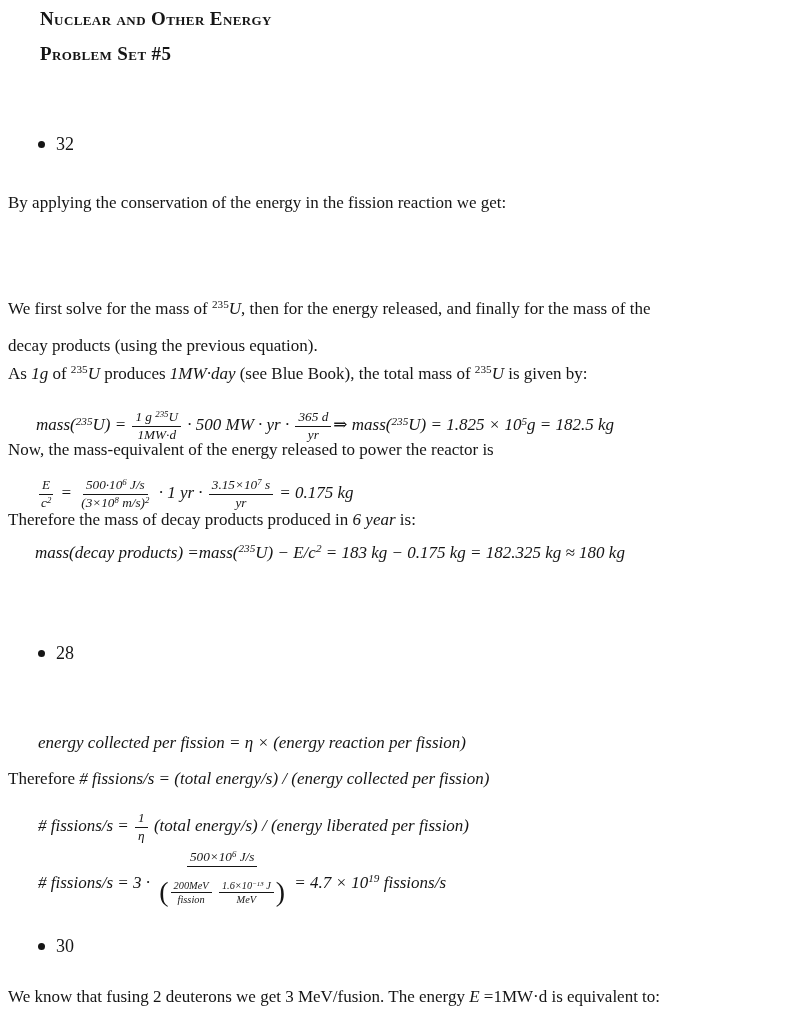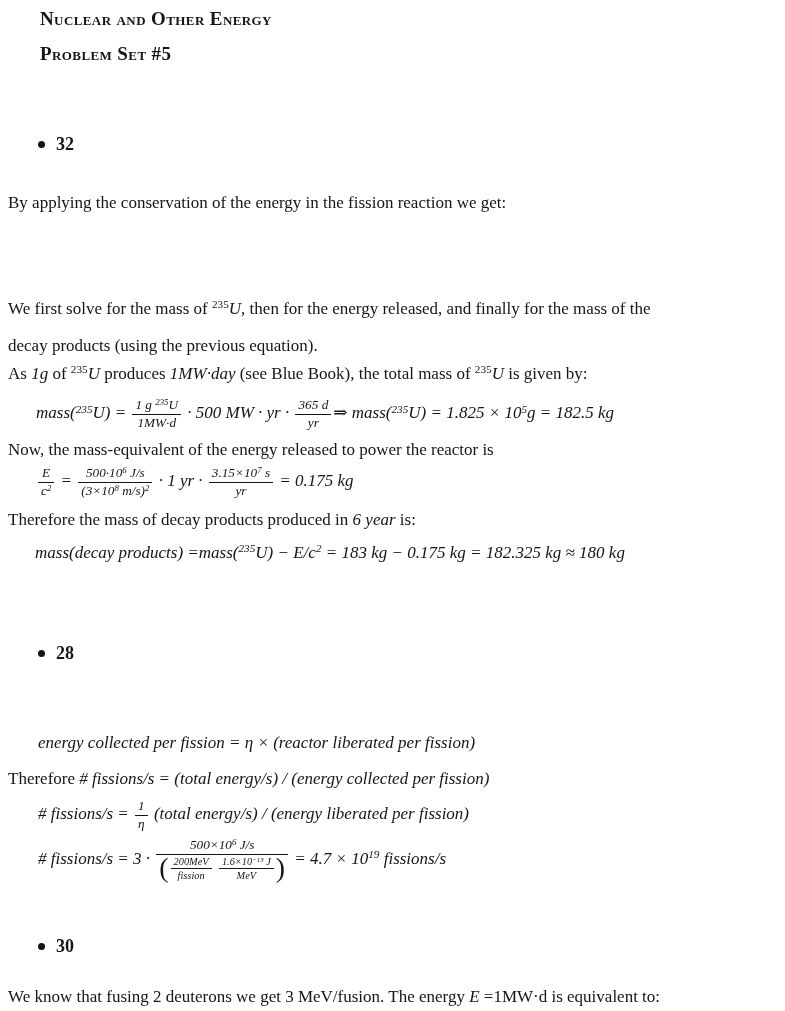--- a/index.html
+++ b/index.html
@@ -10,35 +10,35 @@
   }
   .page{position:relative;width:785px;height:1011px;background:#ffffff}
 
   
   .h{position:absolute;font-variant:small-caps;letter-spacing:.4px;font-size:19px;font-weight:600;white-space:nowrap}
   .h-course{top:8px;left:40px}
   .h-set{top:43px;left:40px}
   .h-byline{top:82px;right:13px;font-weight:600}
 
   
-  .bullet{position:absolute;left:38px;font-weight:700;font-size:18px;white-space:nowrap}
+  .bullet{position:absolute;left:38px;font-weight:400;font-size:18px;white-space:nowrap}
   .bullet .dot{display:inline-block;width:7px;height:7px;border-radius:50%;background:#151515;vertical-align:middle;margin:-3px 11px 0 0}
 
   
   .para{position:absolute;left:8px;width:777px;font-size:17px;line-height:26px}
   .para.lh2{line-height:37px}
   .para i{font-style:italic}
 
   
   .eq{position:absolute;left:38px;font-size:17px;font-style:italic;white-space:nowrap;line-height:24px}
 
   
   sup{font-size:.66em;line-height:0;vertical-align:.5em}
-  .fr{display:inline-flex;flex-direction:column;text-align:center;
-      vertical-align:middle;font-size:.78em;line-height:1.12;margin:0 2px}
+  .fr{display:inline-flex;flex-direction:column;align-items:center;text-align:center;
+      vertical-align:middle;font-size:.78em;line-height:1.12;margin:12px 2px}
   .fr .nu{padding:0 3px 1px;border-bottom:1px solid currentColor}
   .fr .de{padding-top:1px;padding-left:3px;padding-right:3px}
   .bigp{font-size:2.1em;font-style:normal;line-height:0;vertical-align:middle;position:relative;top:-.03em}
 </style>
 </head>
 <body style="background: rgb(255, 255, 255); color: rgb(21, 21, 21);">
 
 <div class="page">
 
   <div class="h h-course">Nuclear and Other Energy</div>
@@ -67,21 +67,21 @@
       </span> · 1 yr · <span class="fr">
         <span class="nu">3.15×10<sup>7</sup> s</span>
         <span class="de">yr</span>
       </span> = 0.175 kg</div>
   <div class="para" style="top:507px">Therefore the mass of decay products produced in <i>6 year</i> is:</div>
   <div class="eq" style="top:541px;left:35px">mass(decay products) =mass(<sup>235</sup>U) − E/c<sup>2</sup> = 183 kg − 0.175 kg = 182.325 kg ≈ 180 kg</div>
 
   <div class="bullet" style="top:643px">
     <span class="dot"></span><span>28</span>
   </div>
-  <div class="eq" style="top:731px">energy collected per fission = η × (reactor liberated per fission)</div>
+  <div class="eq" style="top:731px">energy collected per fission = η × (energy reaction per fission)</div>
   <div class="para" style="top:766px">Therefore <i># fissions/s = (total energy/s) / (energy collected per fission)</i></div>
   <div class="eq" style="top:799px"># fissions/s = <span class="fr">
         <span class="nu">1</span>
         <span class="de">η</span>
       </span> (total energy/s) / (energy liberated per fission)</div>
   <div class="eq" style="top:838px"># fissions/s = 3 · <span class="fr">
         <span class="nu">500×10<sup>6</sup> J/s</span>
         <span class="de"><span class="bigp">(</span><span class="fr">
             <span class="nu">200MeV</span>
             <span class="de">fission</span>

